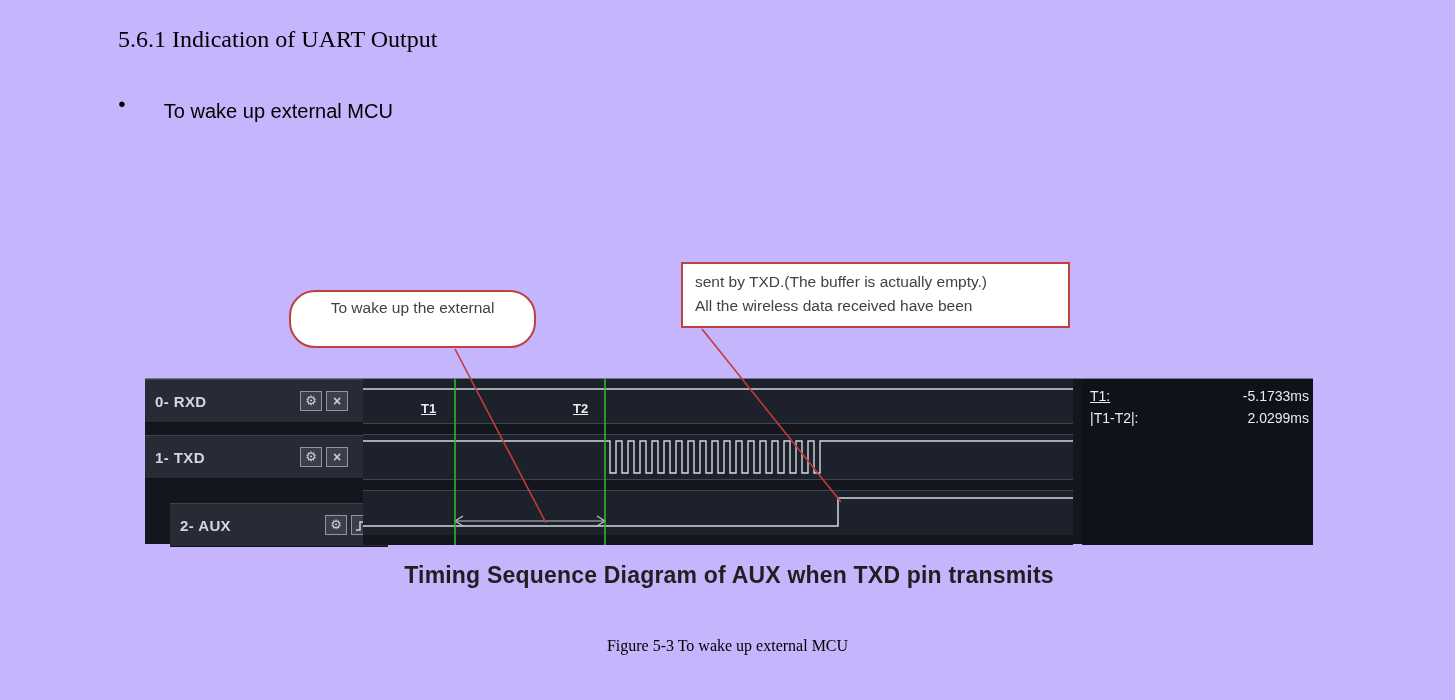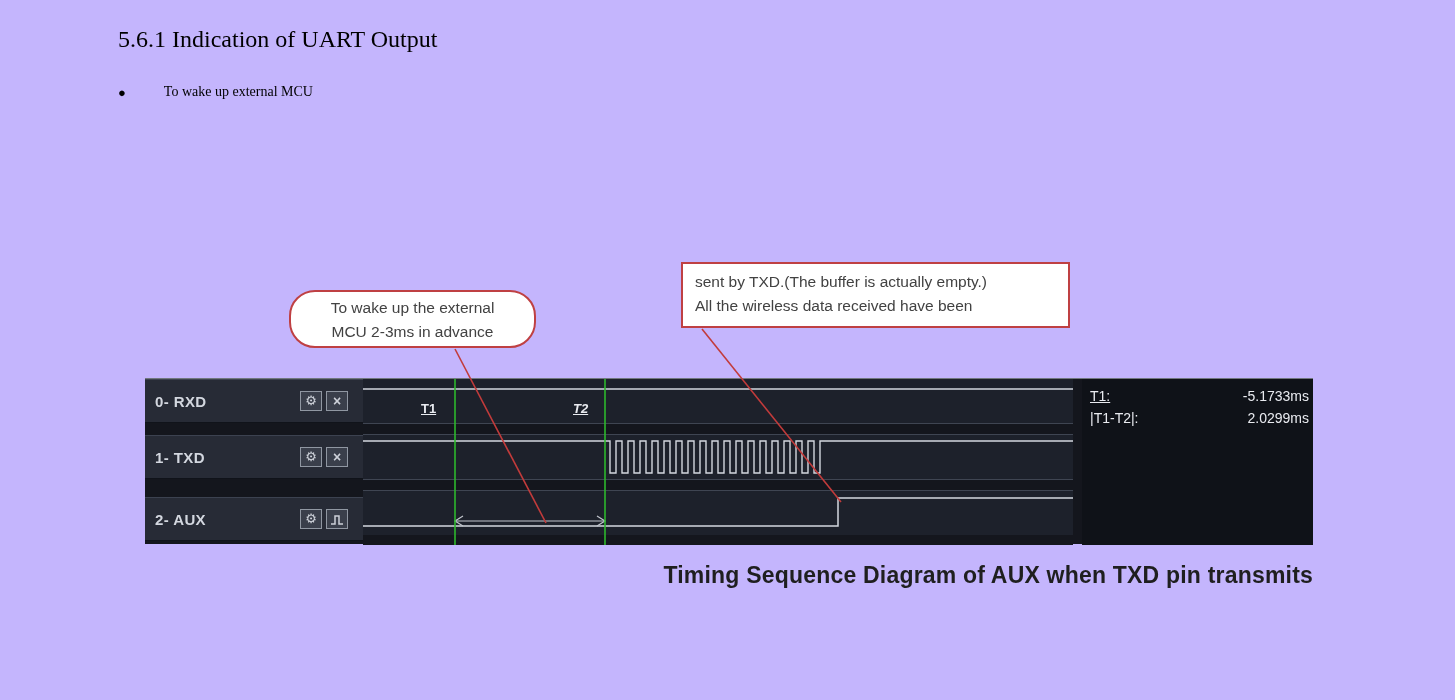--- a/index.html
+++ b/index.html
@@ -11,24 +11,24 @@
   .page { position:absolute; inset:0; background:#c4b5fd; }
 
   
   .heading {
     position:absolute; left:118px; top:26px;
     font-family:"Liberation Serif", serif; font-size:24px; color:#000;
   }
   .bullet-row { position:absolute; left:118px; top:84px; display:flex; align-items:center; }
   .bullet-glyph { font-size:13px; color:#000; }
   .bullet-text {
-    font-family:Liberation Serif, serif; font-size:14px; color:#000; margin-left:38px;
+    font-family:Liberation Sans, sans-serif; font-size:20px; color:#000; margin-left:38px;margin-top:16px;
   }
   .diagram-title {
-    position:absolute; left:145px; top:562px; width:1168px; text-align:right;
+    position:absolute; left:145px; top:562px; width:1168px; text-align:center;
     font-size:23px; font-weight:bold; color:#1f1f1f; letter-spacing:0.2px;
   }
   .figure-caption {
     position:absolute; left:0; top:637px; width:1455px; text-align:center;
     font-family:"Liberation Serif", serif; font-size:16px; color:#000;
   }
 
   
   .callout {
     position:absolute; background:#fff; border:2px solid #bf4043; color:#424242;
@@ -44,38 +44,38 @@
   .analyzer {
     position:absolute; left:145px; top:378px; width:1168px; height:166px;
     background:#14161d; border-top:1px solid #71777f;
   }
   .col-labels { position:absolute; left:0; top:0; width:218px; height:166px; }
   .ch-row {
     position:absolute; left:0; width:218px; height:44px; background:#272b36;
     border-top:1px solid #3c4250; border-bottom:1px solid #10131a;
     display:flex; align-items:center;
   }
-  .ch-row.r1 { top:0; } .ch-row.r2 { top:56px; } .ch-row.r3 { top:118px; }
+  .ch-row.r1 { top:0; } .ch-row.r2 { top:56px; } .ch-row.r3 { top:124px;margin-left:25px; }
   .ch-label { color:#d3d7df; font-size:15px; font-weight:600; padding-left:10px; letter-spacing:0.4px; }
   .icon-btn {
     position:absolute; top:50%; transform:translateY(-50%);
     width:22px; height:20px; background:#3a3f4b; border:1px solid #9097a2;
     color:#cdd1d9; font-size:13px; line-height:18px; text-align:center; cursor:pointer;
   }
   .icon-btn.pos-a { right:41px; }
   .icon-btn.pos-b { right:15px; }
   .icon-btn .x { font-weight:bold; font-size:14px; }
 
   .wave { position:absolute; left:218px; top:0; width:710px; height:166px; background:#1d212b; }
   .cursor-label {
     position:absolute; color:#e9ebf0; font-size:13px; font-weight:600;
     text-decoration:underline; z-index:2;
   }
   .cursor-label.t1 { left:58px; top:22px; }
-  .cursor-label.t2 { left:210px; top:22px;font-style:italic; }
+  .cursor-label.t2 { left:210px; top:22px; }
 
   .panel { position:absolute; left:937px; top:0; width:231px; height:166px; background:#0f1218; padding-top:6px; }
   .meas { display:flex; justify-content:space-between; padding:3px 4px 3px 8px; color:#e9ebf0; font-size:14px; }
   .meas .ml.u { text-decoration:underline; }
 </style>
 </head>
 <body>
 
 <div class="page">
 
@@ -152,22 +152,22 @@
     </div>
   </div>
 
   <svg class="redlines" width="1455" height="700" viewBox="0 0 1455 700">
     <line x1="455" y1="349" x2="546" y2="523" stroke="#c23b3b" stroke-width="1.6"></line>
     <line x1="702" y1="329" x2="841" y2="502" stroke="#c23b3b" stroke-width="1.6"></line>
   </svg>
 
   <div class="callout c1">
     <div>To wake up the external</div>
-    <div>MCU 2-3ms in advance</div>
   </div>
   <div class="callout c2">
     <div>sent by TXD.(The buffer is actually empty.)</div>
     <div>All the wireless data received have been</div>
   </div>
 
   <div class="diagram-title">Timing Sequence Diagram of AUX when TXD pin transmits</div>
+  <div class="figure-caption">Figure 5-3 To wake up external MCU</div>
 
 </div>
 
 </body></html>

